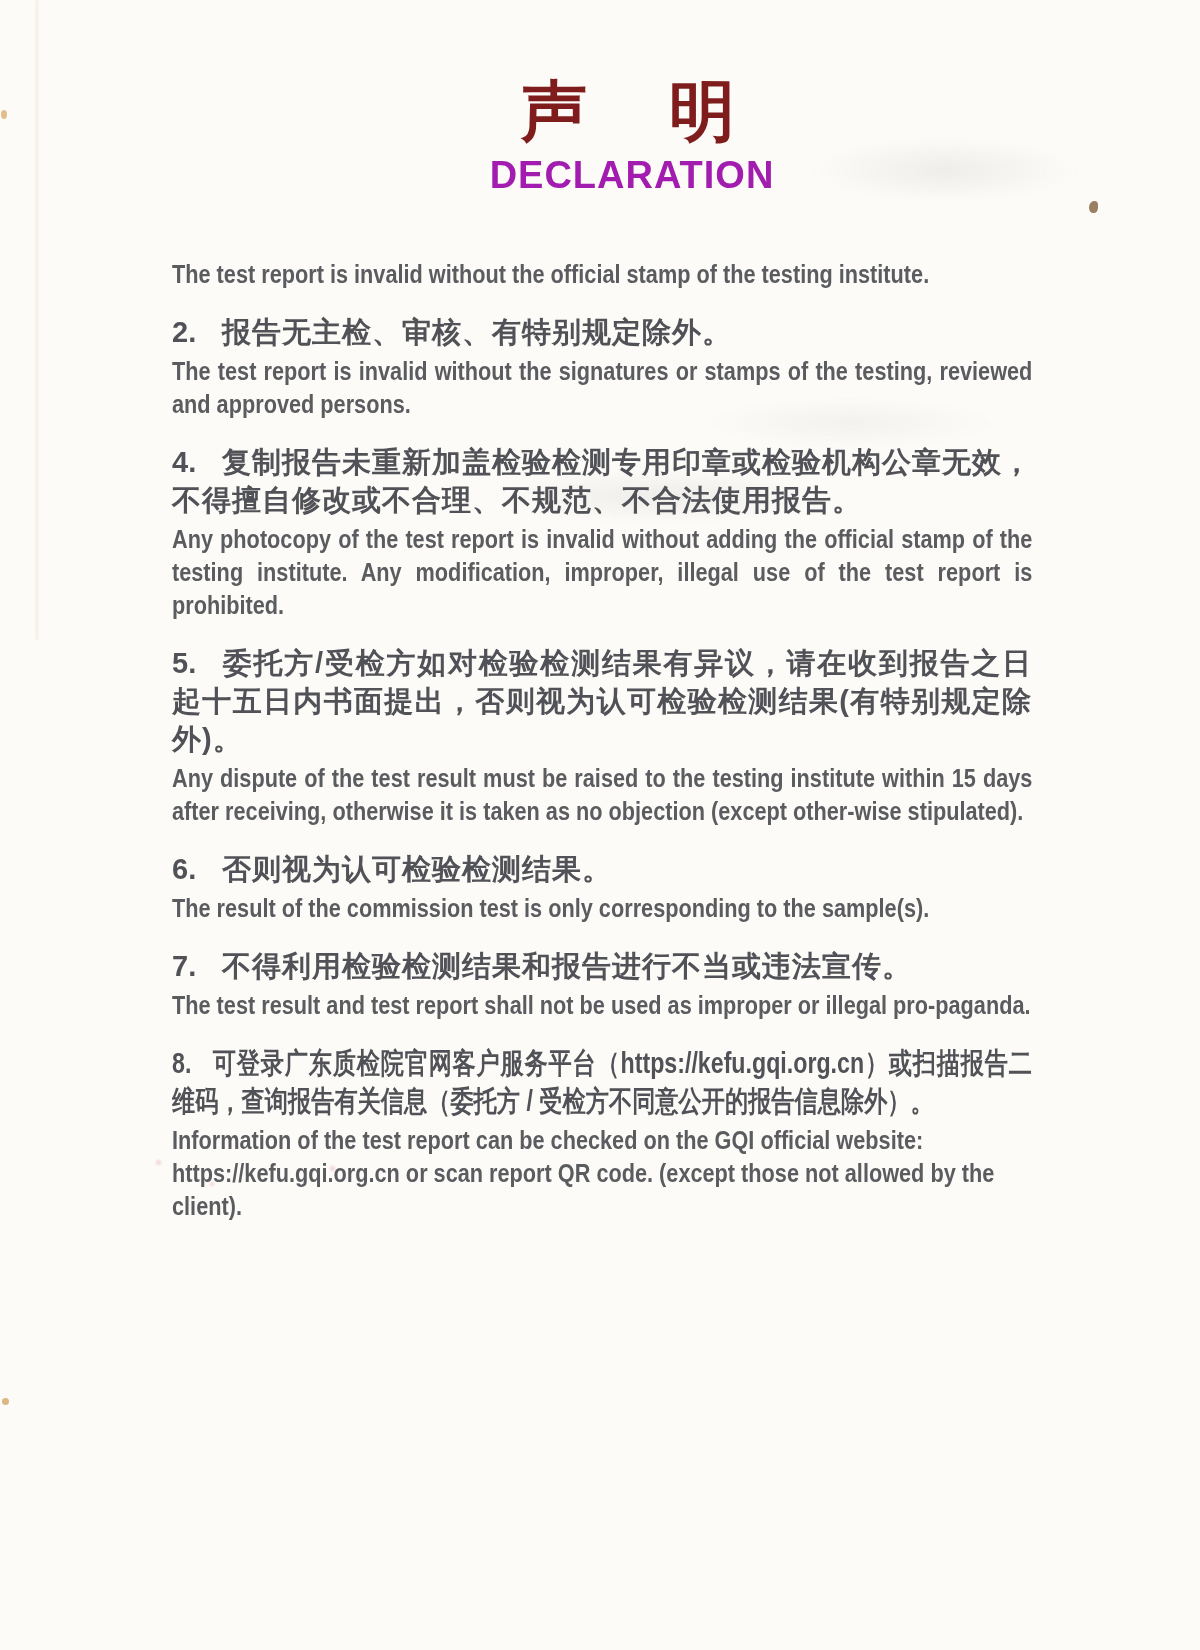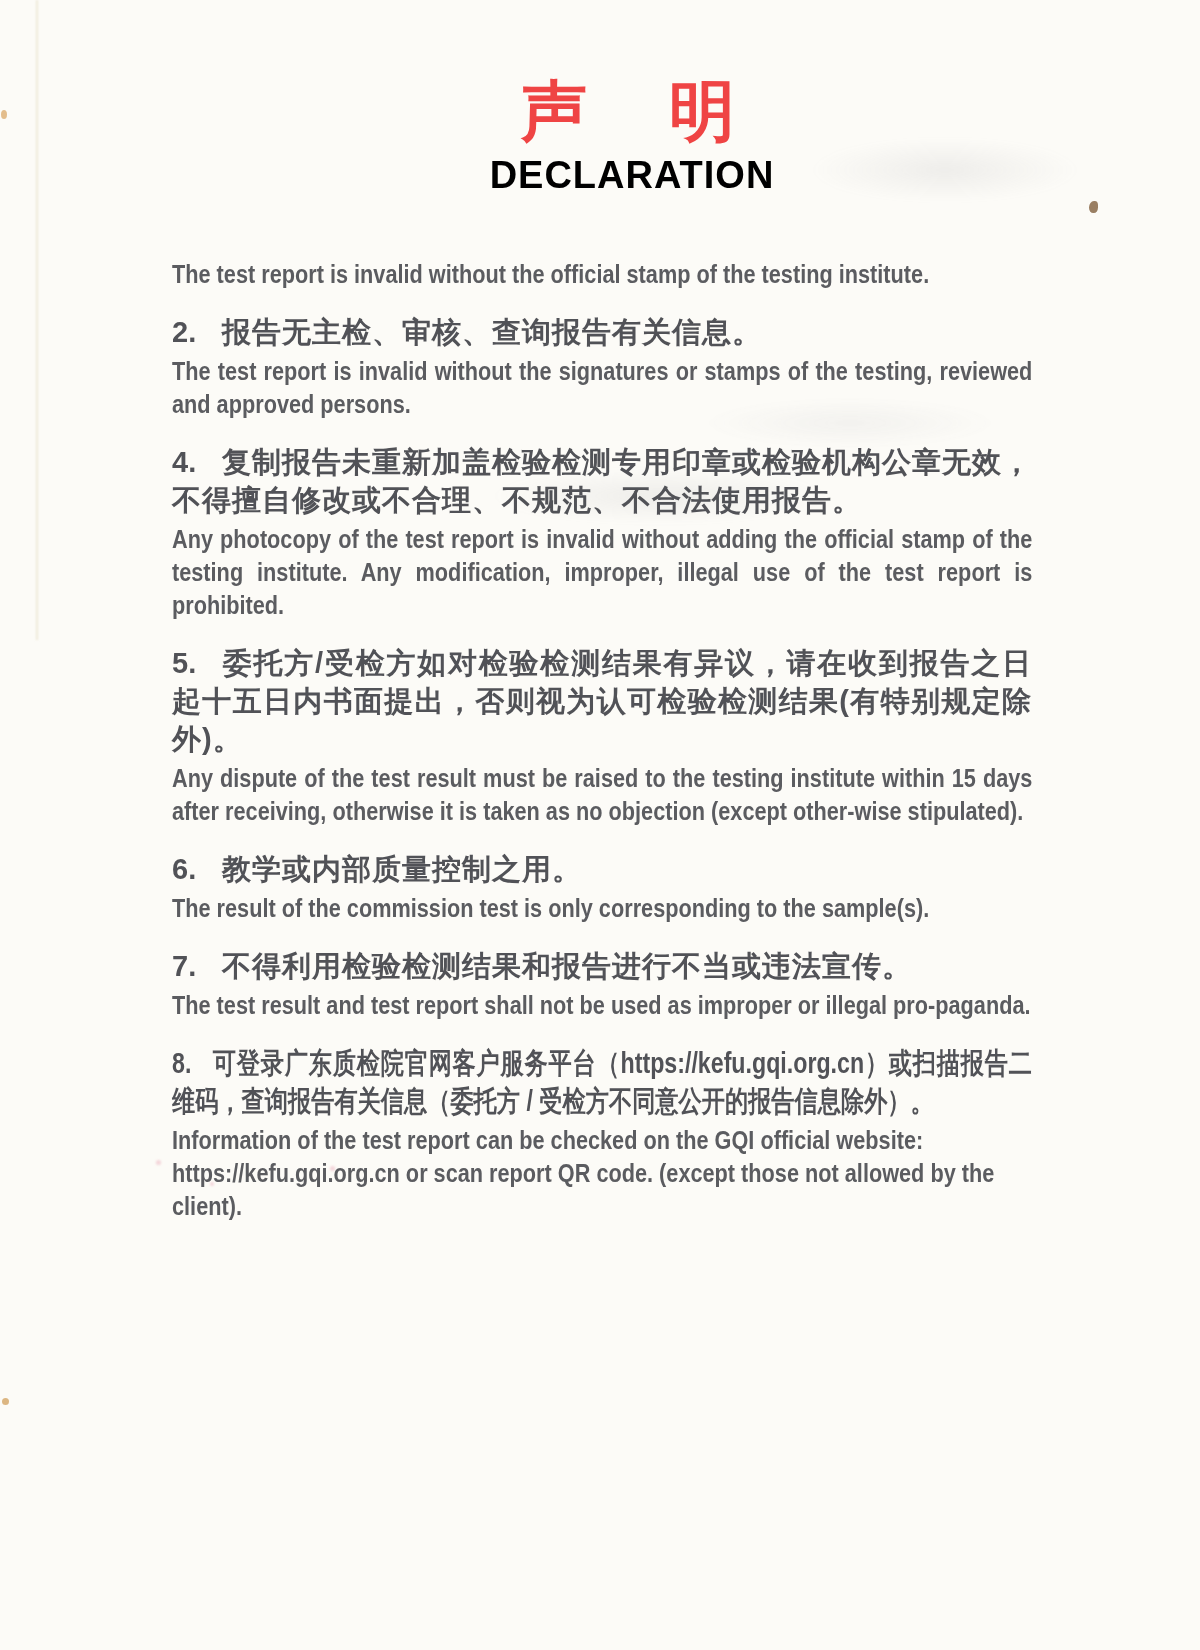--- a/index.html
+++ b/index.html
@@ -21,29 +21,29 @@
   .title-wrap{
     text-align:center;
     transform:translateX(30px);
   }
   .title-cn{
     font-size:66px;
     line-height:70px;
     font-weight:700;
     letter-spacing:8px;
     white-space:pre;
-    color:#ef4444;
+    color:#7f1d1d;
     margin:0;
   }
   .title-en{
     font-size:38px;
     line-height:42px;
     font-weight:700;
     letter-spacing:1px;
-    color:#000000;
+    color:#a21caf;
     margin:8px 0 0 0;
   }
   .items{margin-top:62px;}
   .item{margin-bottom:22px;}
   .cn{
     margin:0;
     font-size:29px;
     line-height:38px;
     font-weight:700;
     letter-spacing:1px;
@@ -136,37 +136,37 @@
       <h2 class="title-en">DECLARATION</h2>
     </header>
 
     <main class="items">
 
       <article class="item">
         <p class="en noj">The test report is invalid without the official stamp of the testing institute.</p>
       </article>
 
       <article class="item">
-        <p class="cn"><span class="num">2.</span><span>报告无主检、审核、查询报告有关信息。</span></p>
+        <p class="cn"><span class="num">2.</span><span>报告无主检、审核、有特别规定除外。</span></p>
         <p class="en">The test report is invalid without the signatures or stamps of the testing, reviewed and approved persons.</p>
       </article>
 
 
       <article class="item">
         <p class="cn"><span class="num">4.</span><span>复制报告未重新加盖检验检测专用印章或检验机构公章无效，不得擅自修改或不合理、不规范、不合法使用报告。</span></p>
         <p class="en">Any photocopy of the test report is invalid without adding the official stamp of the testing institute. Any modification, improper, illegal use of the test report is prohibited.</p>
       </article>
 
       <article class="item">
         <p class="cn"><span class="num">5.</span><span>委托方/受检方如对检验检测结果有异议，请在收到报告之日起十五日内书面提出，否则视为认可检验检测结果(有特别规定除外)。</span></p>
         <p class="en">Any dispute of the test result must be raised to the testing institute within 15 days after receiving, otherwise it is taken as no objection (except other-wise stipulated).</p>
       </article>
 
       <article class="item">
-        <p class="cn"><span class="num">6.</span><span>教学或内部质量控制之用。</span></p>
+        <p class="cn"><span class="num">6.</span><span>否则视为认可检验检测结果。</span></p>
         <p class="en noj">The result of the commission test is only corresponding to the sample(s).</p>
       </article>
 
       <article class="item">
         <p class="cn"><span class="num">7.</span><span>不得利用检验检测结果和报告进行不当或违法宣传。</span></p>
         <p class="en">The test result and test report shall not be used as improper or illegal pro-paganda.</p>
       </article>
 
       <article class="item">
         <p class="cn condense"><span class="num">8.</span><span>可登录广东质检院官网客户服务平台（https://kefu.gqi.org.cn）或扫描报告二维码，查询报告有关信息（委托方 / 受检方不同意公开的报告信息除外）。</span></p>

